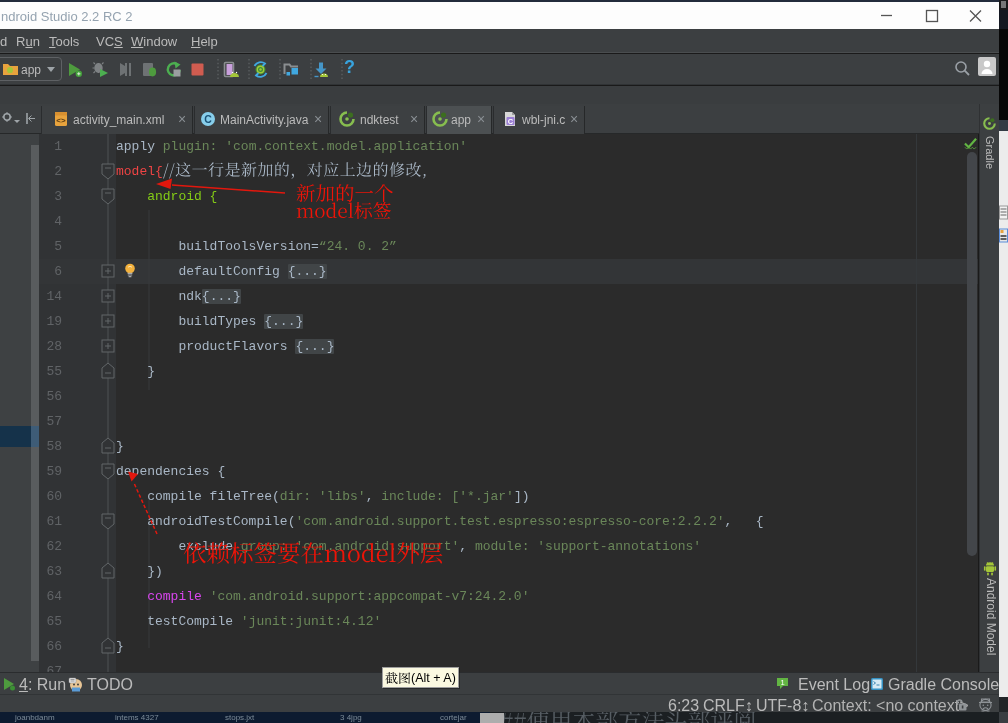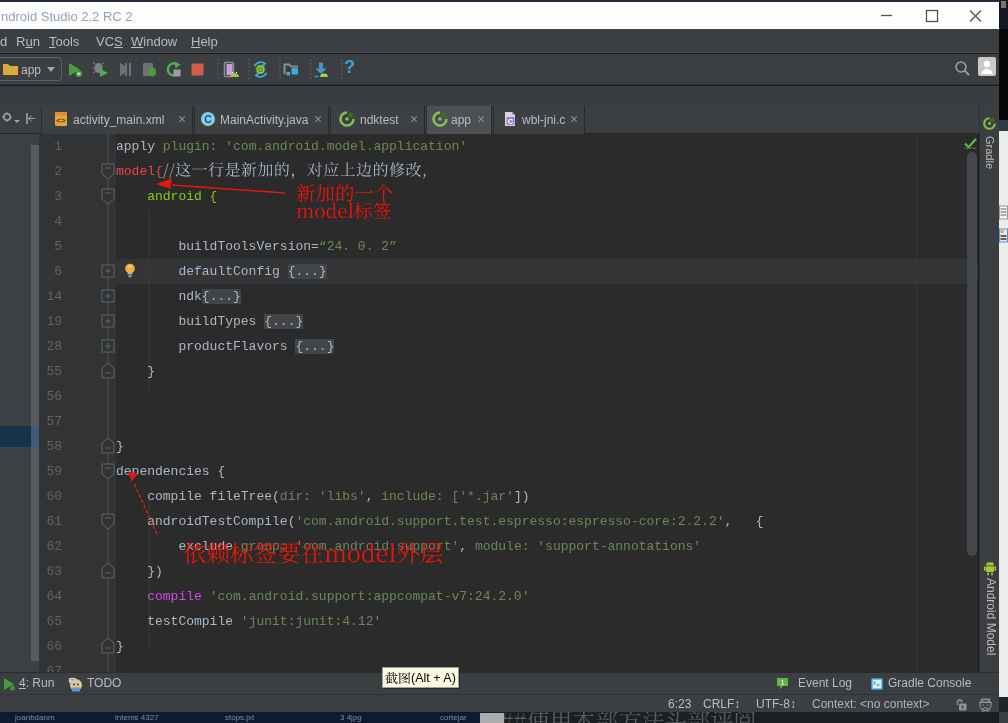--- a/index.html
+++ b/index.html
@@ -21,21 +21,21 @@
 #gutter{position:absolute;left:0;top:0;width:77px;height:538px;background:#313335}
 .ln{position:absolute;left:0;width:939px;height:25px;line-height:25px;font-family:"Liberation Mono",monospace;font-size:13px;letter-spacing:0;white-space:pre}
 .num{position:absolute;left:0;width:23px;text-align:right;color:#606366}
 .code{position:absolute;left:77px;white-space:pre}
 .fold{background:#414547;color:#A9B7C6;border-radius:1px}
 #caretrow{position:absolute;left:0;top:125px;width:939px;height:25px;background:#333537}
 #rightbar{left:979px;top:104px;width:20px;height:568px;background:#3C3F41;border-left:1px solid #2F3133}
 .vtext{position:absolute;color:#BBBBBB;font-size:12px;writing-mode:vertical-rl;white-space:nowrap}
 #botbar{left:0;top:672px;width:999px;height:22px;background:#3C3F41;border-top:1px solid #2A2C2E}
 #statusbar{left:0;top:694px;width:999px;height:18px;background:#3C3F41;border-top:1px solid #313436}
-.st{position:absolute;top:697px;color:#BBBBBB;font-size:12px;white-space:nowrap}
+.st{position:absolute;top:697px;color:#BBBBBB;font-size:16px;white-space:nowrap}
 #navstrip{left:0;top:712px;width:490px;height:11px;background:#0D1B30}
 #darkstrip{left:490px;top:712px;width:509px;height:11px;background:#1B1F22;overflow:hidden}
 #tooltip{left:382px;top:667px;width:77px;height:21px;background:#FBF9E1;border:1px solid #9E9E9E;box-shadow:1px 1px 0 #00000055}
 #redge{left:999px;top:0;width:9px;height:723px;background:#0D0D0D;overflow:hidden}
 .u{text-decoration:underline}
 </style></head><body>
 <div id="root">
 <div class="abs" id="titlebar"></div>
 <div class="abs" id="title">ndroid Studio 2.2 RC 2</div>
 <svg class="abs" style="left:876px;top:6px" width="115" height="18" viewBox="0 0 115 18">
@@ -247,21 +247,21 @@
           <path d="M-3 2H3" stroke="#626668"></path>
         </g>
         <g transform="translate(69,512)">
           <path d="M-6 7 H6 V-3 L0 -8 L-6 -3 Z" fill="#313335" stroke="#626668"></path>
           <path d="M-3 2H3" stroke="#626668"></path>
         </g>
  </svg>
  <svg style="position:absolute;left:105px;top:0" width="10" height="538">
    <path d="M5 76V256M5 364V514" stroke="#383B3D" stroke-width="1"></path>
  </svg>
-<div class="ln" style="top:0px"><span class="num">1</span><span class="code"><span style="color:#A9B7C6">apply&nbsp;</span><span style="color:#6A8759">plugin:&nbsp;</span><span style="color:#6A8759">'com.android.model.application'</span></span></div>
+<div class="ln" style="top:0px"><span class="num">1</span><span class="code"><span style="color:#A9B7C6">apply&nbsp;</span><span style="color:#6A8759">plugin:&nbsp;</span><span style="color:#6A8759">'com.context.model.application'</span></span></div>
 <div class="ln" style="top:25px"><span class="num">2</span><span class="code"><span style="color:#ef4444">model{</span></span></div>
 <div class="ln" style="top:50px"><span class="num">3</span><span class="code"><span style="color:#84cc16">&nbsp;&nbsp;&nbsp;&nbsp;android&nbsp;{</span></span></div>
 <div class="ln" style="top:75px"><span class="num">4</span></div>
 <div class="ln" style="top:100px"><span class="num">5</span><span class="code"><span style="color:#A9B7C6">&nbsp;&nbsp;&nbsp;&nbsp;&nbsp;&nbsp;&nbsp;&nbsp;buildToolsVersion=</span><span style="color:#6A8759">“24.&nbsp;0.&nbsp;2”</span></span></div>
 <div class="ln" style="top:125px"><span class="num">6</span><span class="code"><span style="color:#A9B7C6">&nbsp;&nbsp;&nbsp;&nbsp;&nbsp;&nbsp;&nbsp;&nbsp;defaultConfig&nbsp;</span><span class="fold">{...}</span></span></div>
 <div class="ln" style="top:150px"><span class="num">14</span><span class="code"><span style="color:#A9B7C6">&nbsp;&nbsp;&nbsp;&nbsp;&nbsp;&nbsp;&nbsp;&nbsp;ndk</span><span class="fold">{...}</span></span></div>
 <div class="ln" style="top:175px"><span class="num">19</span><span class="code"><span style="color:#A9B7C6">&nbsp;&nbsp;&nbsp;&nbsp;&nbsp;&nbsp;&nbsp;&nbsp;buildTypes&nbsp;</span><span class="fold">{...}</span></span></div>
 <div class="ln" style="top:200px"><span class="num">28</span><span class="code"><span style="color:#A9B7C6">&nbsp;&nbsp;&nbsp;&nbsp;&nbsp;&nbsp;&nbsp;&nbsp;productFlavors&nbsp;</span><span class="fold">{...}</span></span></div>
 <div class="ln" style="top:225px"><span class="num">55</span><span class="code"><span style="color:#A9B7C6">&nbsp;&nbsp;&nbsp;&nbsp;}</span></span></div>
 <div class="ln" style="top:250px"><span class="num">56</span><span class="code"></span></div>

